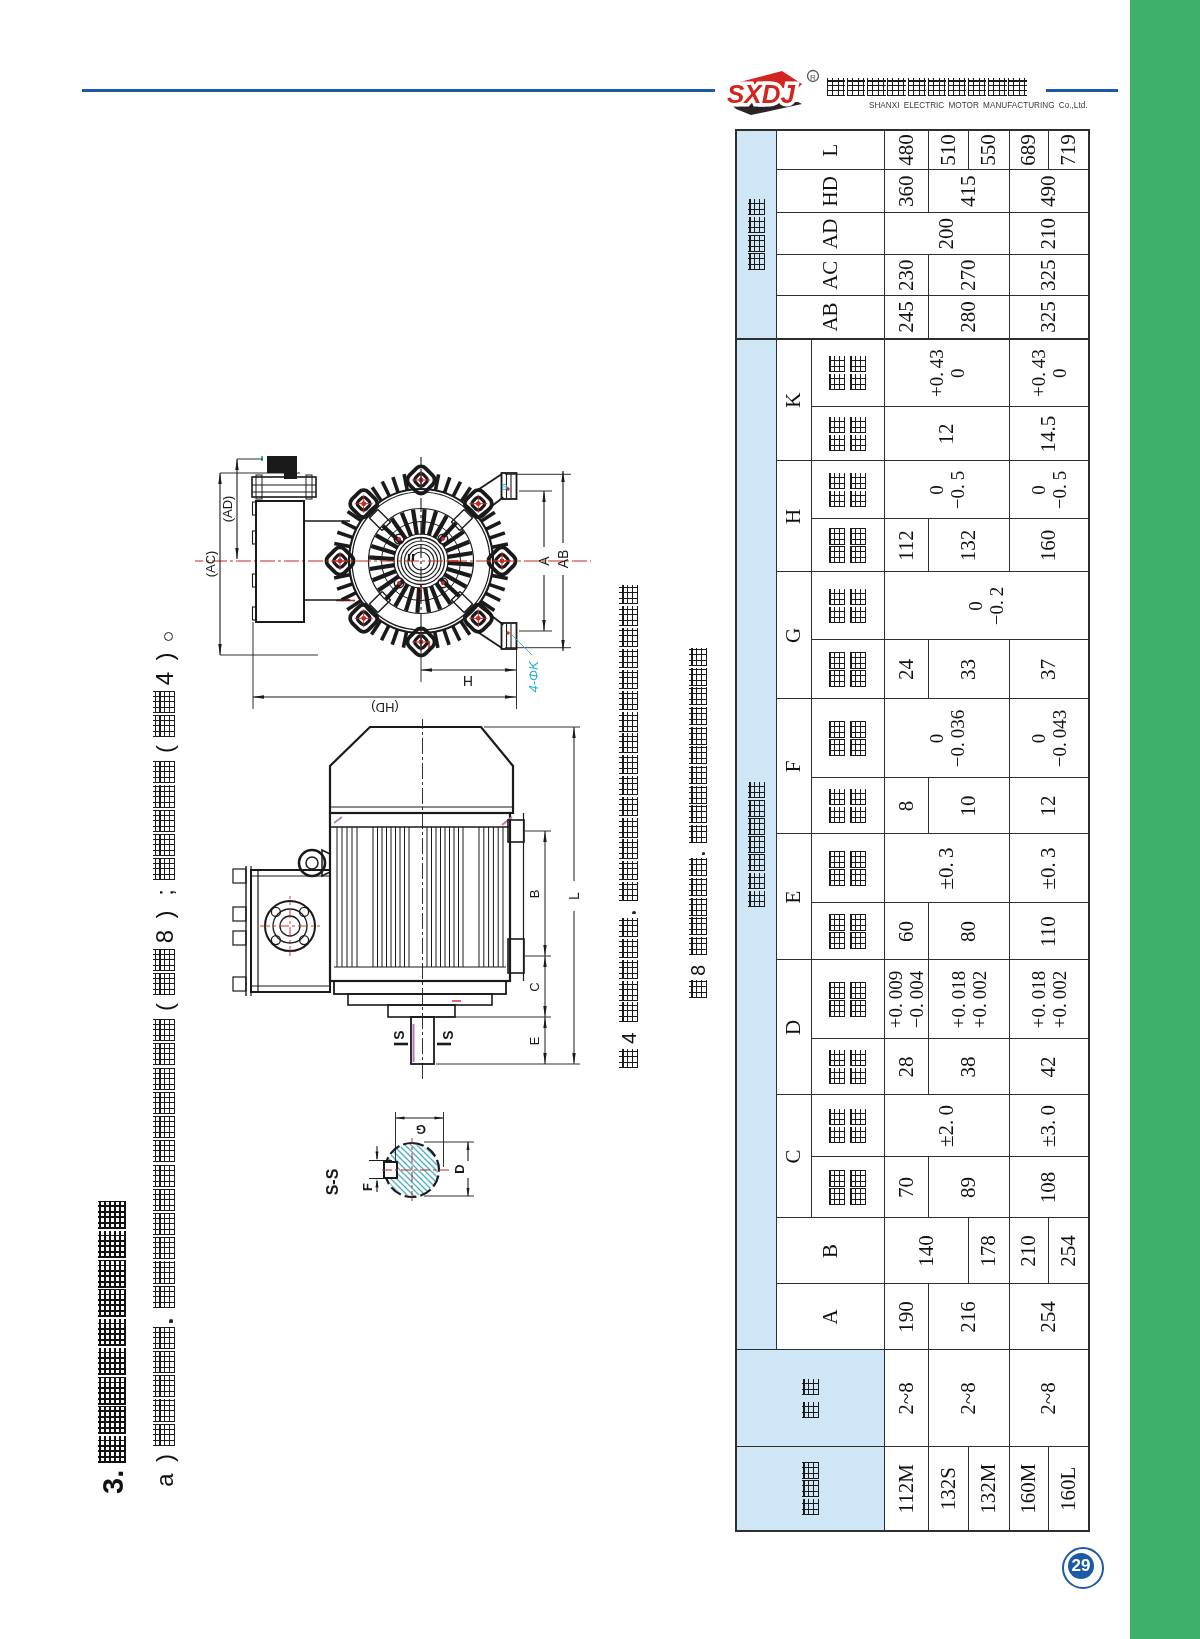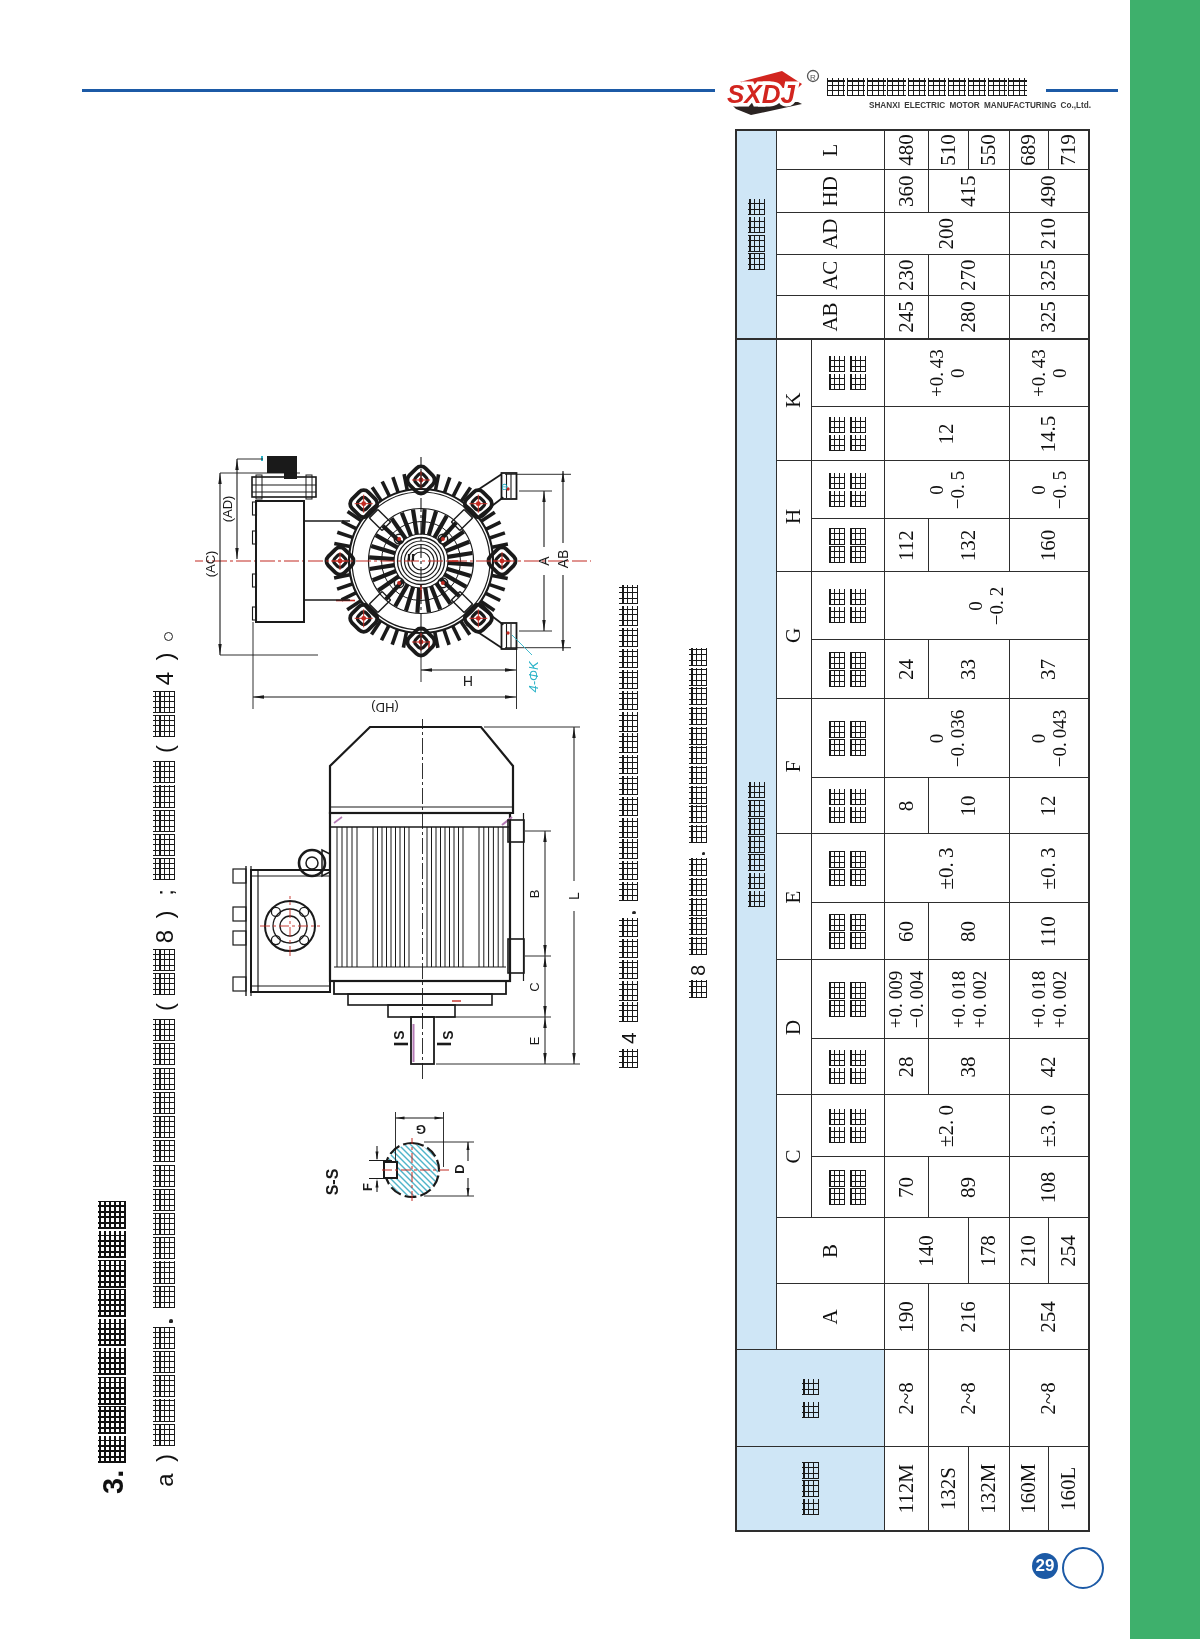--- a/index.html
+++ b/index.html
@@ -41,24 +41,24 @@
  <polygon points="6,49 74,48 78,50 27,61 12,55" fill="#2b2422"></polygon>
  <text x="3" y="49" font-family="Liberation Sans" font-weight="bold" font-size="26" font-style="italic" fill="#fff" stroke="#fff" stroke-width="7" letter-spacing="0">SXDJ</text>
  <text x="3" y="49" font-family="Liberation Sans" font-weight="bold" font-size="26" font-style="italic" fill="#d2251f" letter-spacing="0">SXDJ</text>
  <circle cx="89" cy="22" r="5.5" fill="none" stroke="#555" stroke-width="1.3"></circle>
  <text x="89" y="25.5" font-size="8" fill="#555" text-anchor="middle">R</text>
 </svg>
 
 <div class="abs" style="left:826px;top:76px;font-size:20px;letter-spacing:0;white-space:nowrap;">
 <span class="cj"></span><span class="cj"></span><span class="cj"></span><span class="cj"></span><span class="cj"></span><span class="cj"></span><span class="cj"></span><span class="cj"></span><span class="cj"></span><span class="cj"></span>
 </div>
-<div class="abs" style="left:826px;top:101px;font-size:8.2px;color:#3a3a3a;letter-spacing:0px;word-spacing:2px;font-weight:bold;white-space:nowrap;padding-left:43px;">SHANXI ELECTRIC MOTOR MANUFACTURING Co.,Ltd.</div>
+<div class="abs" style="left:826px;top:101px;font-size:8.2px;color:#3a3a3a;letter-spacing:0px;word-spacing:2px;font-weight:normal;white-space:nowrap;padding-left:43px;">SHANXI ELECTRIC MOTOR MANUFACTURING Co.,Ltd.</div>
 
 <div class="abs" style="left:1062px;top:1547px;width:38px;height:38px;border:2.5px solid #1c5aa6;border-radius:50%;"></div>
-<div class="abs" style="left:1032px;top:1553px;width:26px;height:26px;background:#1c5aa6;border-radius:50%;color:#fff;font-weight:bold;font-size:17px;line-height:26px;text-align:center;">29</div>
+<div class="abs" style="left:1068px;top:1553px;width:26px;height:26px;background:#1c5aa6;border-radius:50%;color:#fff;font-weight:bold;font-size:17px;line-height:26px;text-align:center;">29</div>
 
 <div id="land">
 
 <div class="cap" style="left:145px;top:97px;font-size:29px;font-weight:bold;">3. <span class="cjb"></span><span class="cjb"></span><span class="cjb"></span><span class="cjb"></span><span class="cjb"></span><span class="cjb"></span><span class="cjb"></span><span class="cjb"></span><span class="cjb"></span></div>
 
 <div class="cap" style="left:148px;top:151px;font-size:24px;"><span class="fw">a</span><span class="fw">)</span><span class="cj"></span><span class="cj"></span><span class="cj"></span><span class="cj"></span><span class="cj"></span><span class="cjd"></span><span class="cj"></span><span class="cj"></span><span class="cj"></span><span class="cj"></span><span class="cj"></span><span class="cj"></span><span class="cj"></span><span class="cj"></span><span class="cj"></span><span class="cj"></span><span class="cj"></span><span class="cj"></span><span class="fw">(</span><span class="cj"></span><span class="cj"></span><span class="fw">8</span><span class="fw">)</span><span class="fw">;</span><span class="cj"></span><span class="cj"></span><span class="cj"></span><span class="cj"></span><span class="cj"></span><span class="fw">(</span><span class="cj"></span><span class="cj"></span><span class="fw">4</span><span class="fw">)</span><span class="cjo"></span></div>
 
 <div class="cap" style="left:570px;top:617px;font-size:21px;"><span class="cj"></span><span class="fw">4</span> <span class="cj"></span><span class="cj"></span><span class="cj"></span><span class="cj"></span><span class="cj"></span><span class="cjd"></span><span class="cj"></span><span class="cj"></span><span class="cj"></span><span class="cj"></span><span class="cj"></span><span class="cj"></span><span class="cj"></span><span class="cj"></span><span class="cj"></span><span class="cj"></span><span class="cj"></span><span class="cj"></span><span class="cj"></span><span class="cj"></span><span class="cj"></span></div>
 <div class="cap" style="left:640px;top:687px;font-size:19.5px;"><span class="cj"></span><span class="fw">8</span> <span class="cj"></span><span class="cj"></span><span class="cj"></span><span class="cj"></span><span class="cj"></span><span class="cjd"></span><span class="cj"></span><span class="cj"></span><span class="cj"></span><span class="cj"></span><span class="cj"></span><span class="cj"></span><span class="cj"></span><span class="cj"></span><span class="cj"></span><span class="cj"></span></div>
 <svg class="abs" style="left:400px;top:195px;" width="800" height="400" viewBox="400 195 800 400">

